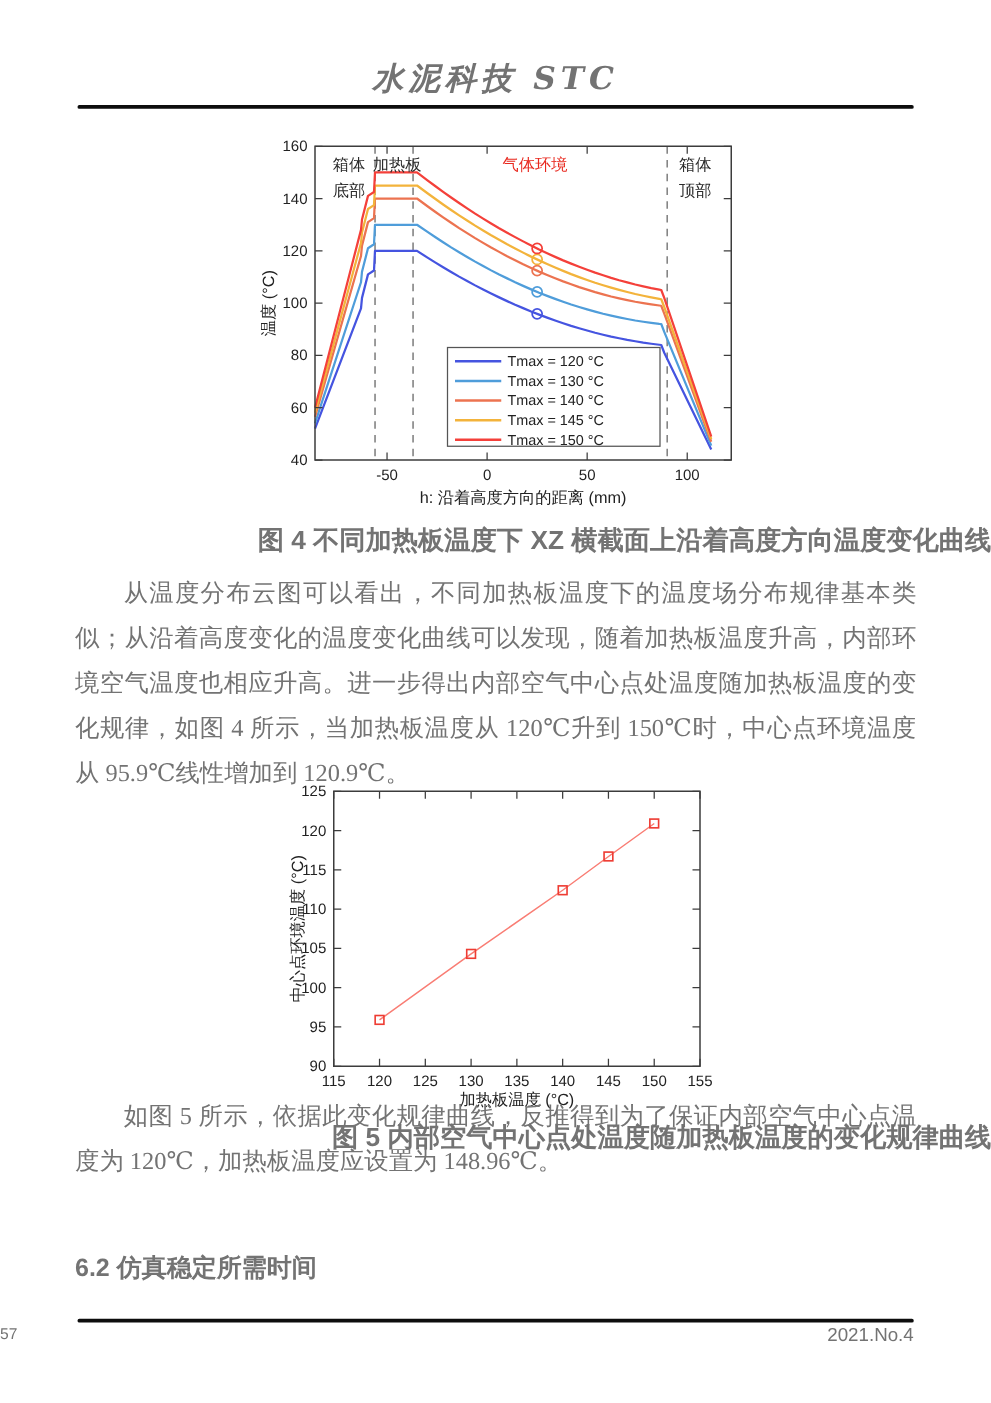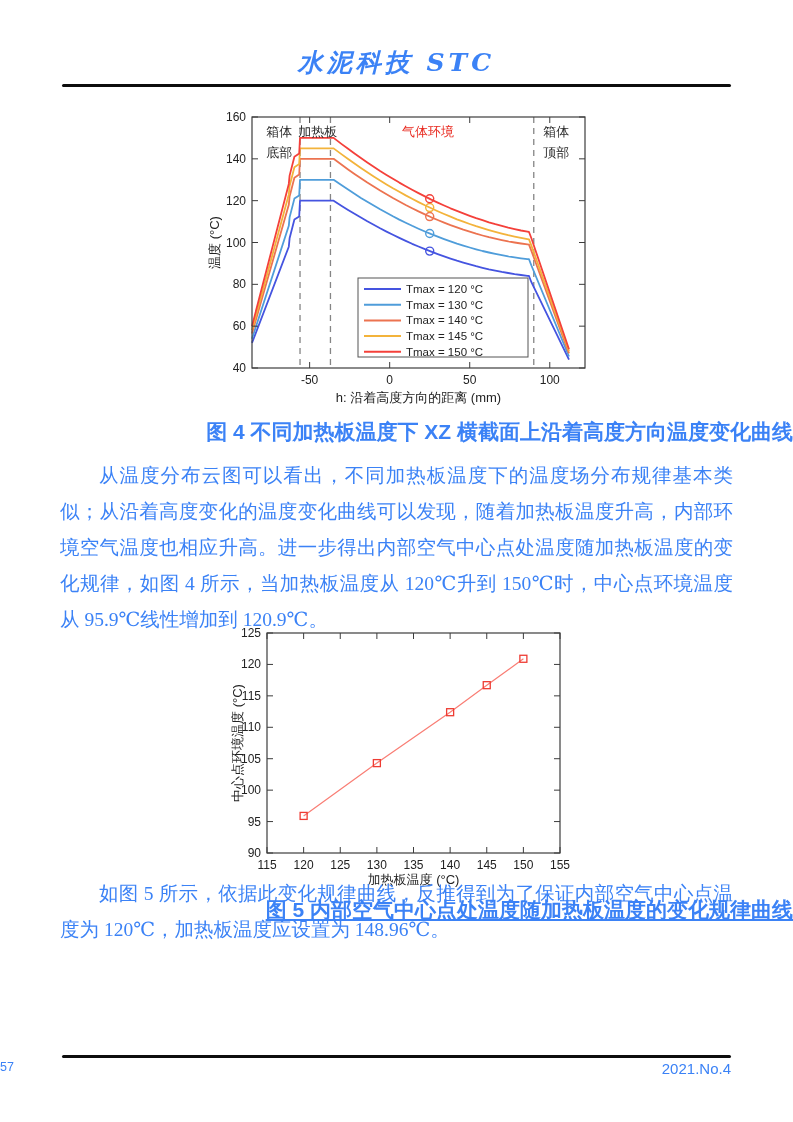--- a/index.html
+++ b/index.html
@@ -1,36 +1,36 @@
 <!DOCTYPE html>
 <html><head>
 <meta charset="utf-8">
 <style>
   html,body{margin:0;padding:0;background:#ffffff;}
   .page{
     position:relative;width:793px;height:1122px;background:#ffffff;overflow:hidden;
-    font-family:"Liberation Serif","DejaVu Serif",serif;color:#3b82f6;
+    font-family:"Liberation Serif","DejaVu Serif",serif;color:#737373;
   }
   .header-title{
     position:absolute;top:46px;left:0;width:100%;text-align:center;
     font-family:"DejaVu Serif",serif;font-style:italic;font-weight:bold;
     font-size:25px;letter-spacing:4px;
   }
   .rule{position:absolute;left:62px;width:669px;height:3px;background:#0d0d0d;border-radius:2px;}
   .rule.header{top:84px;}
   .rule.footer{top:1055px;}
   .fig-wrap{position:absolute;}
   .fig4{left:205px;top:106px;width:400px;height:310px;}
   .fig5{left:230px;top:620px;width:340px;height:268px;}
   .fig-caption{
     position:absolute;left:0;width:100%;text-align:right;
     font-family:"Liberation Sans","DejaVu Sans",sans-serif;font-weight:bold;font-size:21px;
   }
   .cap4{top:418px;}
-  .cap5{top:896px;text-decoration:underline;}
+  .cap5{top:896px;}
   .para{
     position:absolute;left:60px;width:673px;font-size:19.5px;line-height:36px;
     text-align:justify;text-indent:2em;
   }
   .p1{top:446px;margin-top:12px;}
   .p2{top:876px;}
   .section-heading{
     position:absolute;left:60px;top:1001px;font-size:20px;font-weight:bold;
     font-family:"Liberation Sans","DejaVu Sans",sans-serif;
   }
@@ -187,18 +187,19 @@
         <text x="31" y="17" fill="#222" font-size="12" text-anchor="end">125</text>
         <rect x="37" y="13" width="293" height="220" fill="none" stroke="#3c3c3c" stroke-width="1.2"></rect>
         <text x="183.5" y="264" fill="#222" font-size="13" text-anchor="middle">加热板温度 (°C)</text>
         <text x="12" y="123" fill="#222" font-size="13" text-anchor="middle" transform="rotate(-90 12 123)">中心点环境温度 (°C)</text>
       </svg>
   </div>
   <div class="fig-caption cap5">图 5 内部空气中心点处温度随加热板温度的变化规律曲线</div>
 
   <div class="para p2">如图 5 所示，依据此变化规律曲线，反推得到为了保证内部空气中心点温度为 120℃，加热板温度应设置为 148.96℃。</div>
 
+  <div class="section-heading">6.2 仿真稳定所需时间</div>
 
   <div class="rule footer"></div>
   <div class="footer-page">57</div>
   <div class="footer-issue">2021.No.4</div>
 
 </div>
 
 </body></html>

